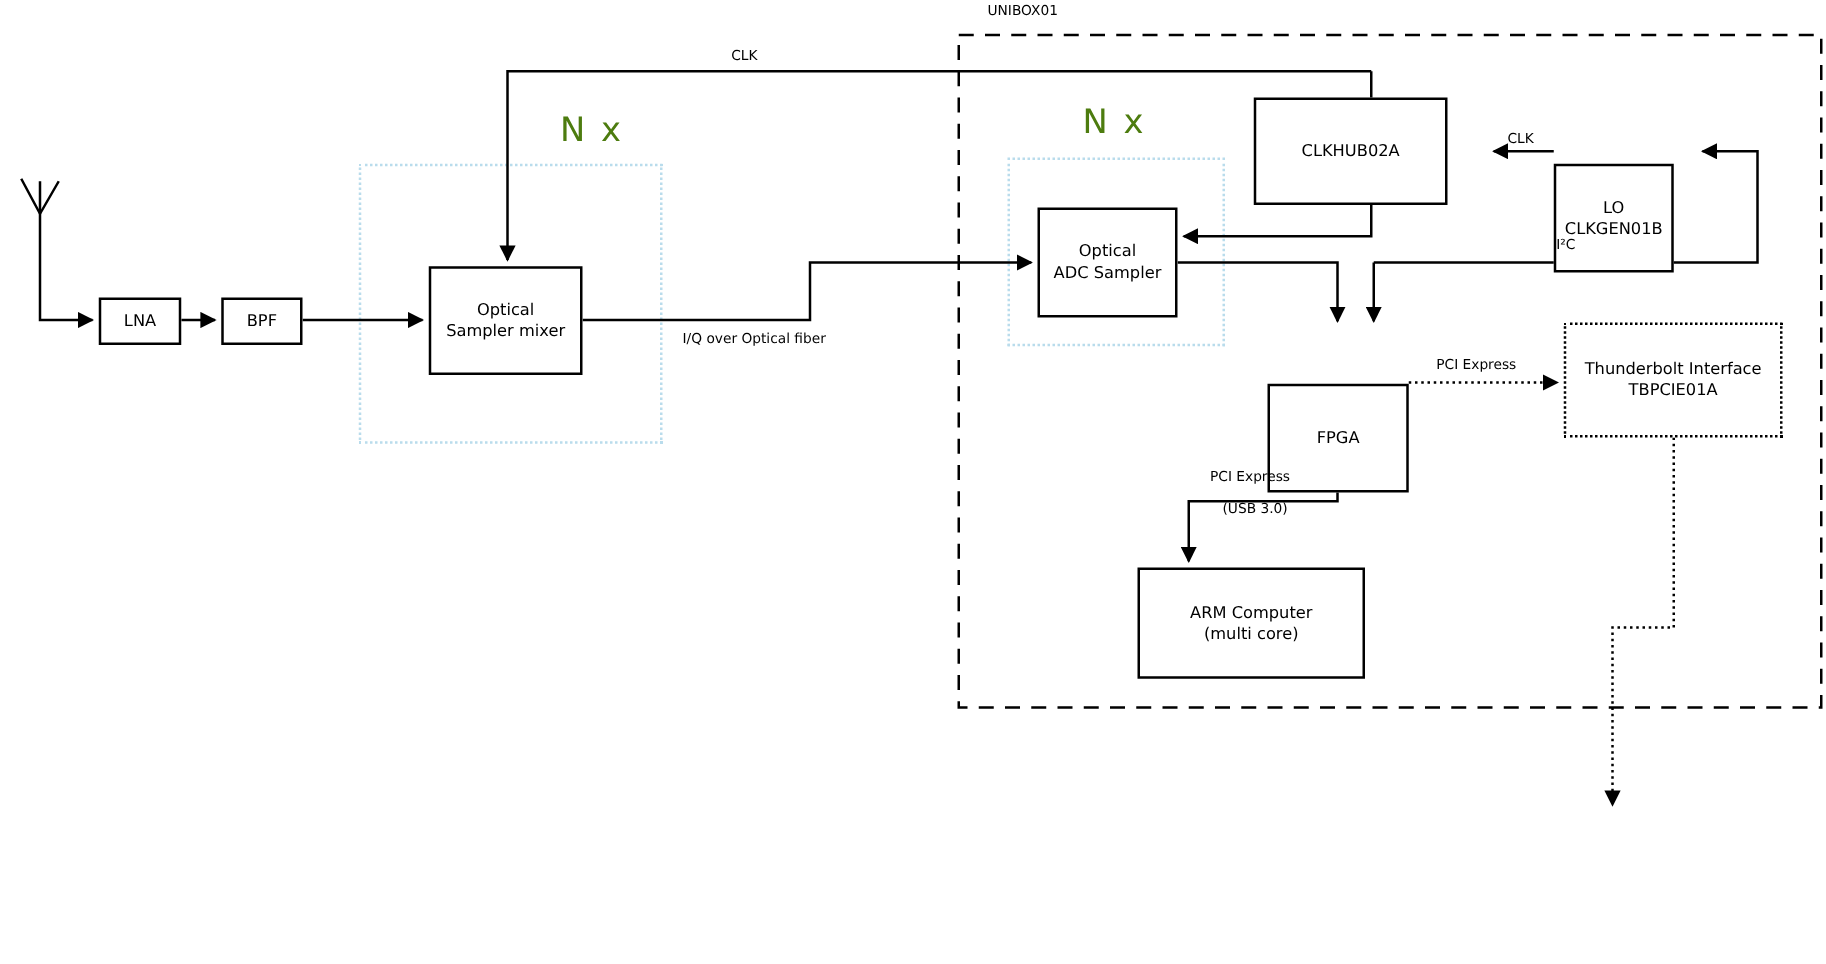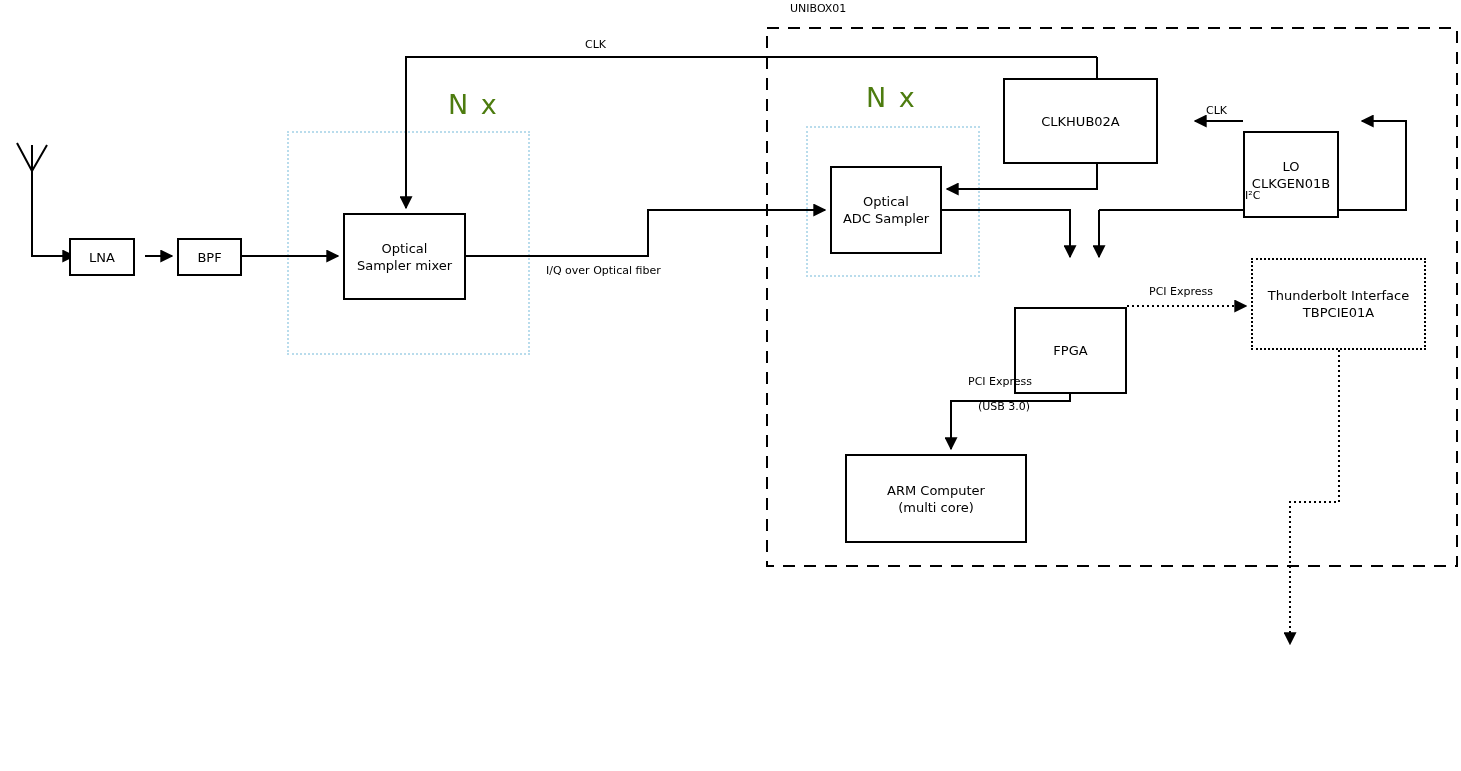--- a/index.html
+++ b/index.html
@@ -84,21 +84,21 @@
       <path d="M1099,210 H1406 V121 H1362" marker-end="url(#arr)"></path>
 
       <path d="M1070,349 V401 H951 V449" marker-end="url(#arr)"></path>
 
       <path d="M1127,306 H1246" marker-end="url(#arr)" stroke-dasharray="2 3"></path>
 
       <path d="M1339,350 V502 H1290 V644" marker-end="url(#arr)" stroke-dasharray="2 3"></path>
     </g>
   </svg>
 
-  <div class="node" style="left:69px;top:238px;width:66px;height:38px;">
+  <div class="node" style="left:79px;top:238px;width:66px;height:38px;">
     <span>LNA</span>
   </div>
 
   <div class="node" style="left:177px;top:238px;width:65px;height:38px;">
     <span>BPF</span>
   </div>
 
   <div class="node" style="left:343px;top:213px;width:123px;height:87px;">
     <span>Optical</span>
     <span>Sampler mixer</span>
@@ -115,21 +115,21 @@
 
   <div class="node" style="left:1243px;top:91px;width:96px;height:87px;margin-top:40px;">
     <span>LO</span>
     <span>CLKGEN01B</span>
   </div>
 
   <div class="node" style="left:1014px;top:262px;width:113px;height:87px;margin-top:45px;">
     <span>FPGA</span>
   </div>
 
-  <div class="node" style="left:845px;top:454px;width:182px;height:89px;">
+  <div class="node" style="left:910px;top:454px;width:182px;height:89px;">
     <span>ARM Computer</span>
     <span>(multi core)</span>
   </div>
 
   <div class="node dotted" style="left:1251px;top:258px;width:175px;height:92px;">
     <span>Thunderbolt Interface</span>
     <span>TBPCIE01A</span>
   </div>
 
 

